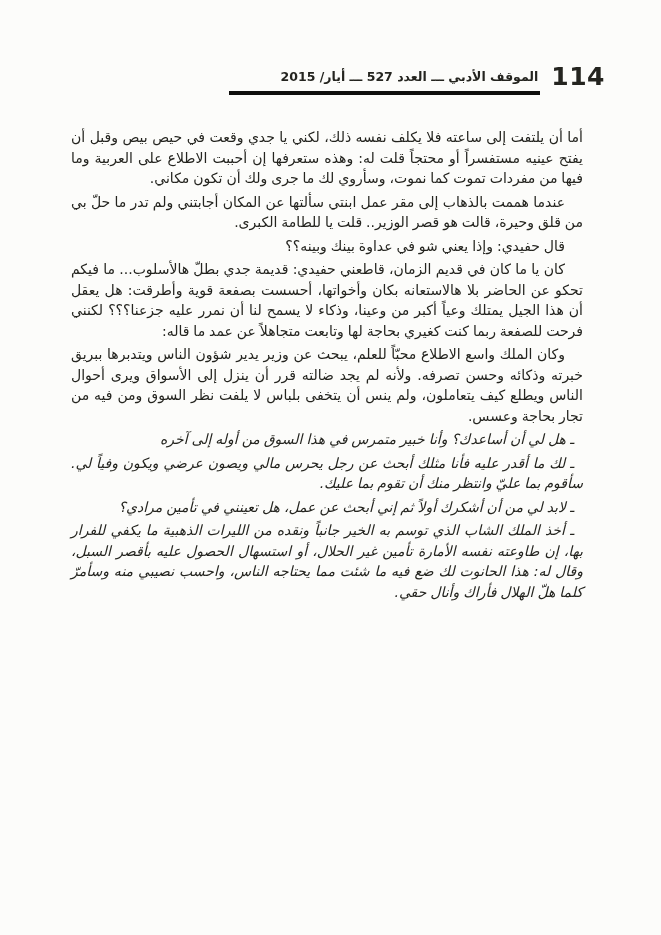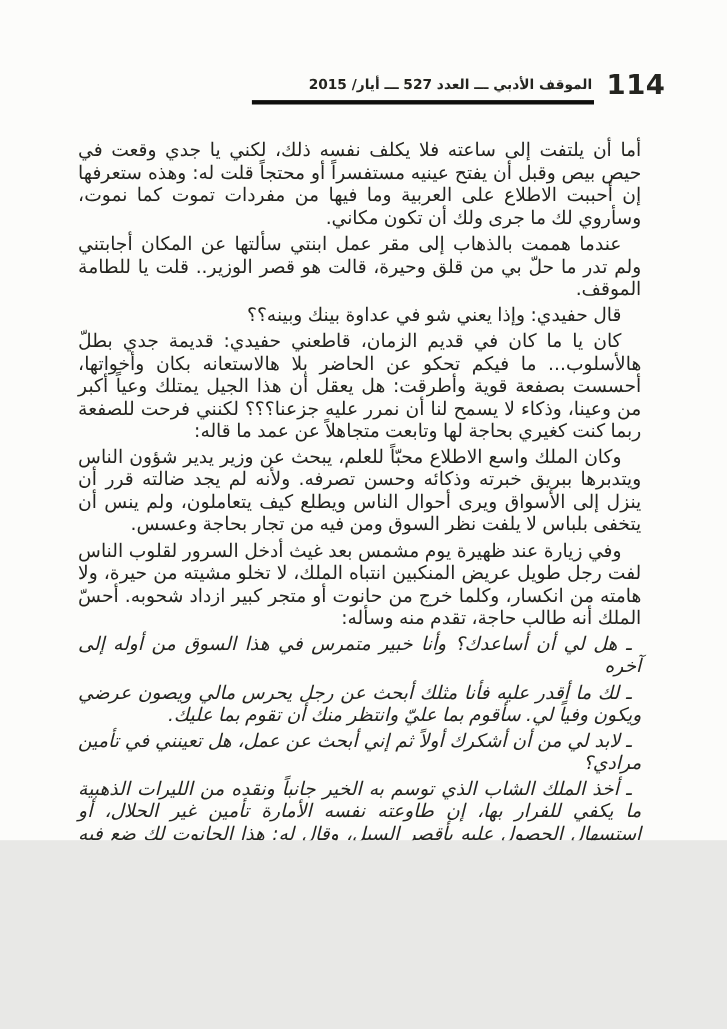--- a/index.html
+++ b/index.html
@@ -4,21 +4,21 @@
 <style>
   html, body {
     margin: 0;
     padding: 0;
     background: #e8e8e6;
     font-family: "DejaVu Sans", sans-serif;
   }
   .sheet {
     position: relative;
     width: 661px;
-    height: 764px;
+    height: 935px;
     margin: 0 auto;
     background: #fcfcfa;
     color: #24241f;
     overflow: hidden;
     direction: rtl;
   }
   
   .page-header {
     position: absolute;
     top: 66px;
@@ -47,21 +47,21 @@
     letter-spacing: 0.5px;
   }
   
   .body-text {
     position: absolute;
     top: 127px;
     right: 78px;
     width: 512px;
     direction: rtl;
     text-align: justify;
-    font-size: 17px;
+    font-size: 14px;
     line-height: 20.5px;
     word-spacing: -0.5px;
   }
   .body-text p {
     margin: 0 0 3px 0;
   }
   .body-text p.flush    { text-indent: 0; }
   .body-text p.indent   { text-indent: 18px; }
   .body-text p.dialogue { text-indent: 9px; font-style: italic; }
 </style>
@@ -70,24 +70,23 @@
 
 <div class="sheet">
 
   <header class="page-header">
     <span class="journal-line">الموقف الأدبي ـــ العدد 527 ـــ أيار/ 2015</span>
     <span class="page-number">114</span>
   </header>
 
   <main class="body-text">
     <p class="flush">أما أن يلتفت إلى ساعته فلا يكلف نفسه ذلك، لكني يا جدي وقعت في حيص بيص وقبل أن يفتح عينيه مستفسراً أو محتجاً قلت له: وهذه ستعرفها إن أحببت الاطلاع على العربية وما فيها من مفردات تموت كما نموت، وسأروي لك ما جرى ولك أن تكون مكاني.</p>
-    <p class="indent">عندما هممت بالذهاب إلى مقر عمل ابنتي سألتها عن المكان أجابتني ولم تدر ما حلّ بي من قلق وحيرة، قالت هو قصر الوزير.. قلت يا للطامة الموقف.</p>
+    <p class="indent">عندما هممت بالذهاب إلى مقر عمل ابنتي سألتها عن المكان أجابتني ولم تدر ما حلّ بي من قلق وحيرة، قالت هو قصر الوزير.. قلت يا للطامة الكبرى.</p>
     <p class="indent">قال حفيدي: وإذا يعني شو في عداوة بينك وبينه؟؟</p>
     <p class="indent">كان يا ما كان في قديم الزمان، قاطعني حفيدي: قديمة جدي بطلّ هالأسلوب... ما فيكم تحكو عن الحاضر بلا هالاستعانه بكان وأخواتها، أحسست بصفعة قوية وأطرقت: هل يعقل أن هذا الجيل يمتلك وعياً أكبر من وعينا، وذكاء لا يسمح لنا أن نمرر عليه جزعنا؟؟؟ لكنني فرحت للصفعة ربما كنت كغيري بحاجة لها وتابعت متجاهلاً عن عمد ما قاله:</p>
     <p class="indent">وكان الملك واسع الاطلاع محبّاً للعلم، يبحث عن وزير يدير شؤون الناس ويتدبرها ببريق خبرته وذكائه وحسن تصرفه. ولأنه لم يجد ضالته قرر أن ينزل إلى الأسواق ويرى أحوال الناس ويطلع كيف يتعاملون، ولم ينس أن يتخفى بلباس لا يلفت نظر السوق ومن فيه من تجار بحاجة وعسس.</p>
-    <p class="indent">وفي زيارة عند ظهيرة يوم مشمس بعد غيث أدخل السرور لقلوب الناس لفت رجل طويل عريض المنكبين انتباه الملك، لا تخلو مشيته من حيرة، ولا هامته من انكسار، وكلما خرج من حانوت أو متجر كبير ازداد شحوبه. أحسّ الملك أنه طالب حاجة، تقدم منه وسأله:</p>
     <p class="dialogue">ـ هل لي أن أساعدك؟ وأنا خبير متمرس في هذا السوق من أوله إلى آخره</p>
     <p class="dialogue">ـ لك ما أقدر عليه فأنا مثلك أبحث عن رجل يحرس مالي ويصون عرضي ويكون وفياً لي. سأقوم بما عليّ وانتظر منك أن تقوم بما عليك.</p>
     <p class="dialogue">ـ لابد لي من أن أشكرك أولاً ثم إني أبحث عن عمل، هل تعينني في تأمين مرادي؟</p>
     <p class="dialogue">ـ أخذ الملك الشاب الذي توسم به الخير جانباً ونقده من الليرات الذهبية ما يكفي للفرار بها، إن طاوعته نفسه الأمارة تأمين غير الحلال، أو استسهال الحصول عليه بأقصر السبل، وقال له: هذا الحانوت لك ضع فيه ما شئت مما يحتاجه الناس، واحسب نصيبي منه وسأمرّ كلما هلّ الهلال فأراك وأنال حقي.</p>
   </main>
 
 </div>
 
 </body></html>

